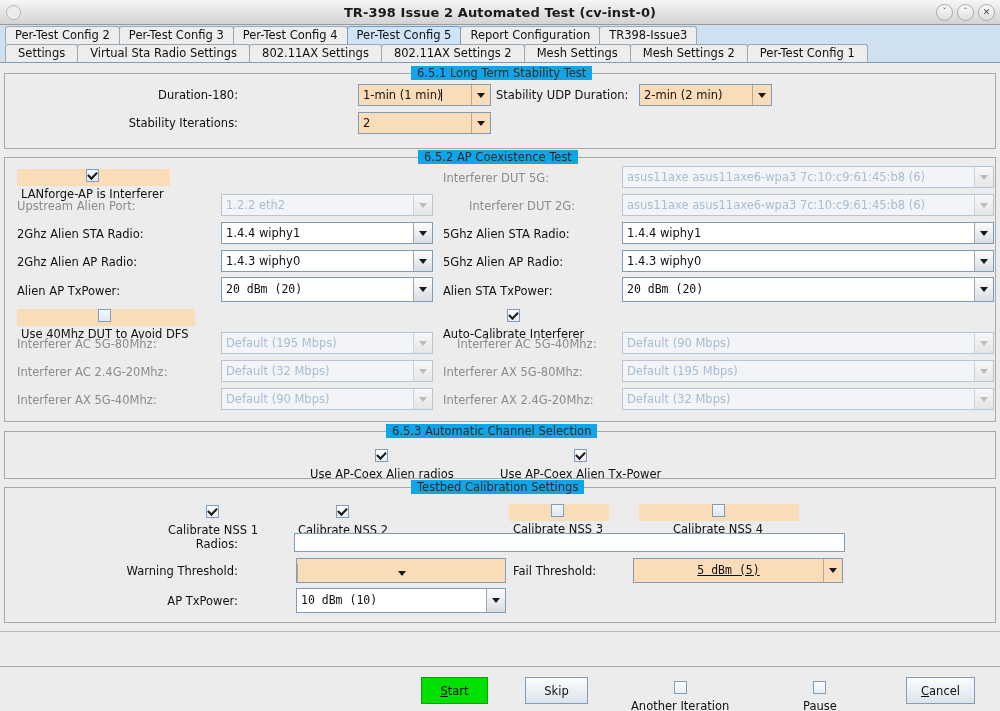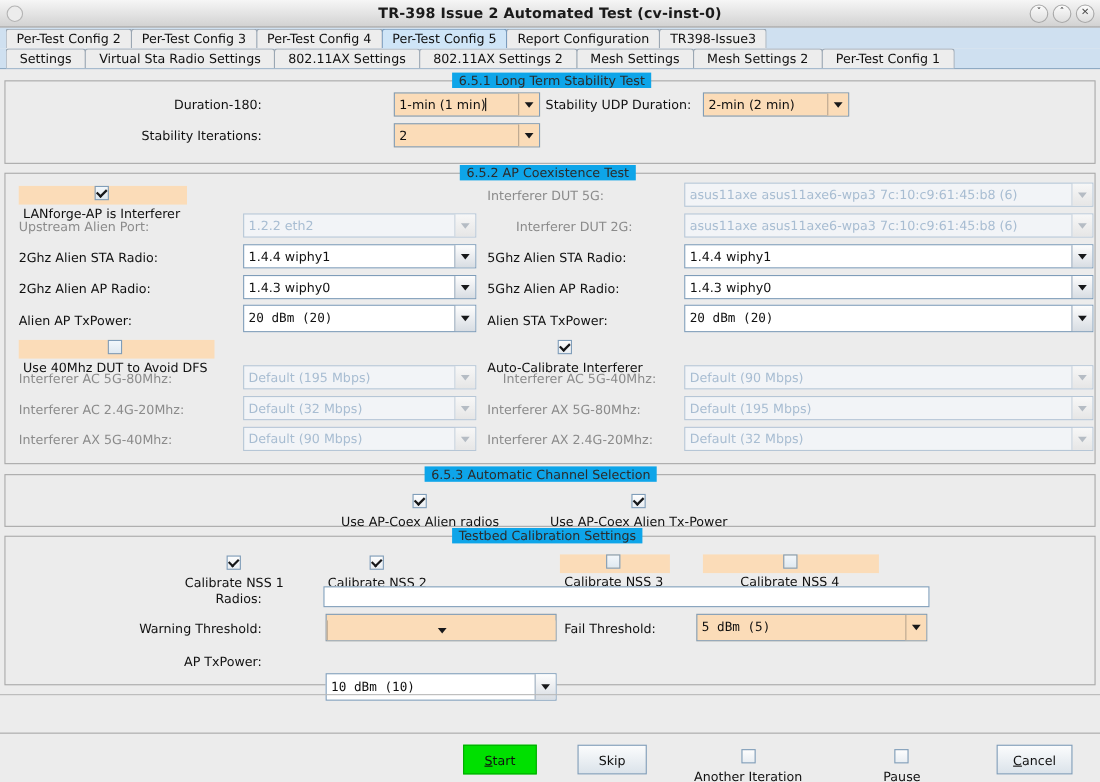--- a/index.html
+++ b/index.html
@@ -332,28 +332,28 @@
       <span class="lbl r" style="left:96px;top:76px;width:137px;">Warning Threshold:</span>
       <div class="combo peach mono" style="left:291px;top:70px;width:210px;height:25px;flex-direction:column;">
         <span class="txt" style="line-height:23px;text-align:center;">4  dBm  (4)</span>
         <span class="arw">
             <i></i>
           </span>
       </div>
 
       <span class="lbl" style="left:508px;top:76px;">Fail Threshold:</span>
       <div class="combo peach mono" style="left:628px;top:70px;width:210px;height:25px;">
-        <span class="txt" style="line-height:23px;">5  dBm  (5)</span>
+        <span class="txt" style="line-height:23px;text-align:center;text-decoration:underline;">5  dBm  (5)</span>
         <span class="arw">
             <i></i>
           </span>
       </div>
 
       <span class="lbl r" style="left:96px;top:106px;width:137px;">AP TxPower:</span>
-      <div class="combo mono" style="left:291px;top:100px;width:210px;height:25px;margin-top:24px;">
+      <div class="combo mono" style="left:291px;top:100px;width:210px;height:25px;">
         <span class="txt" style="line-height:23px;">10  dBm  (10)</span>
         <span class="arw">
             <i></i>
           </span>
       </div>
     </div>
 
     <div class="sep" style="top:568px;"></div>
   </div>
 

